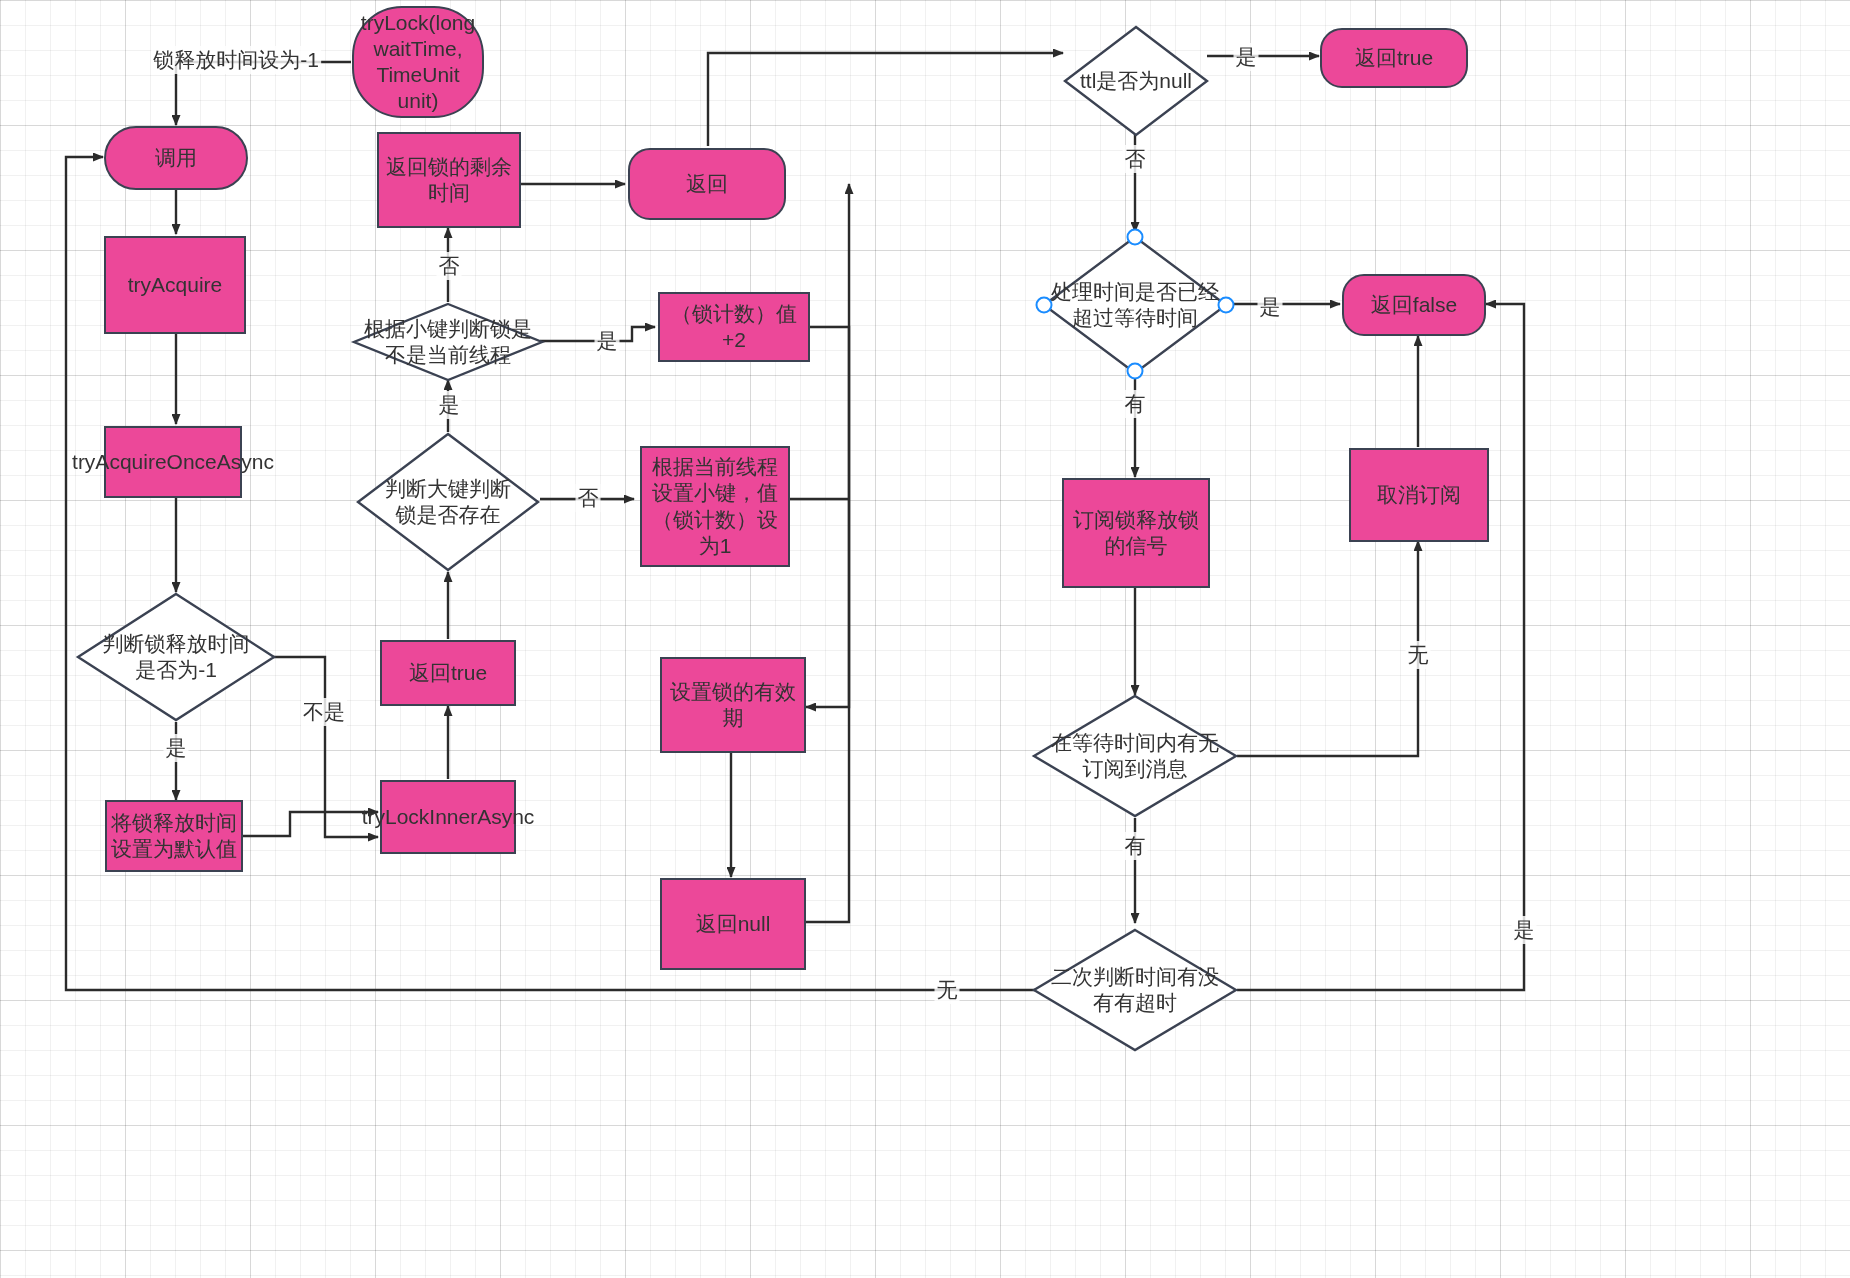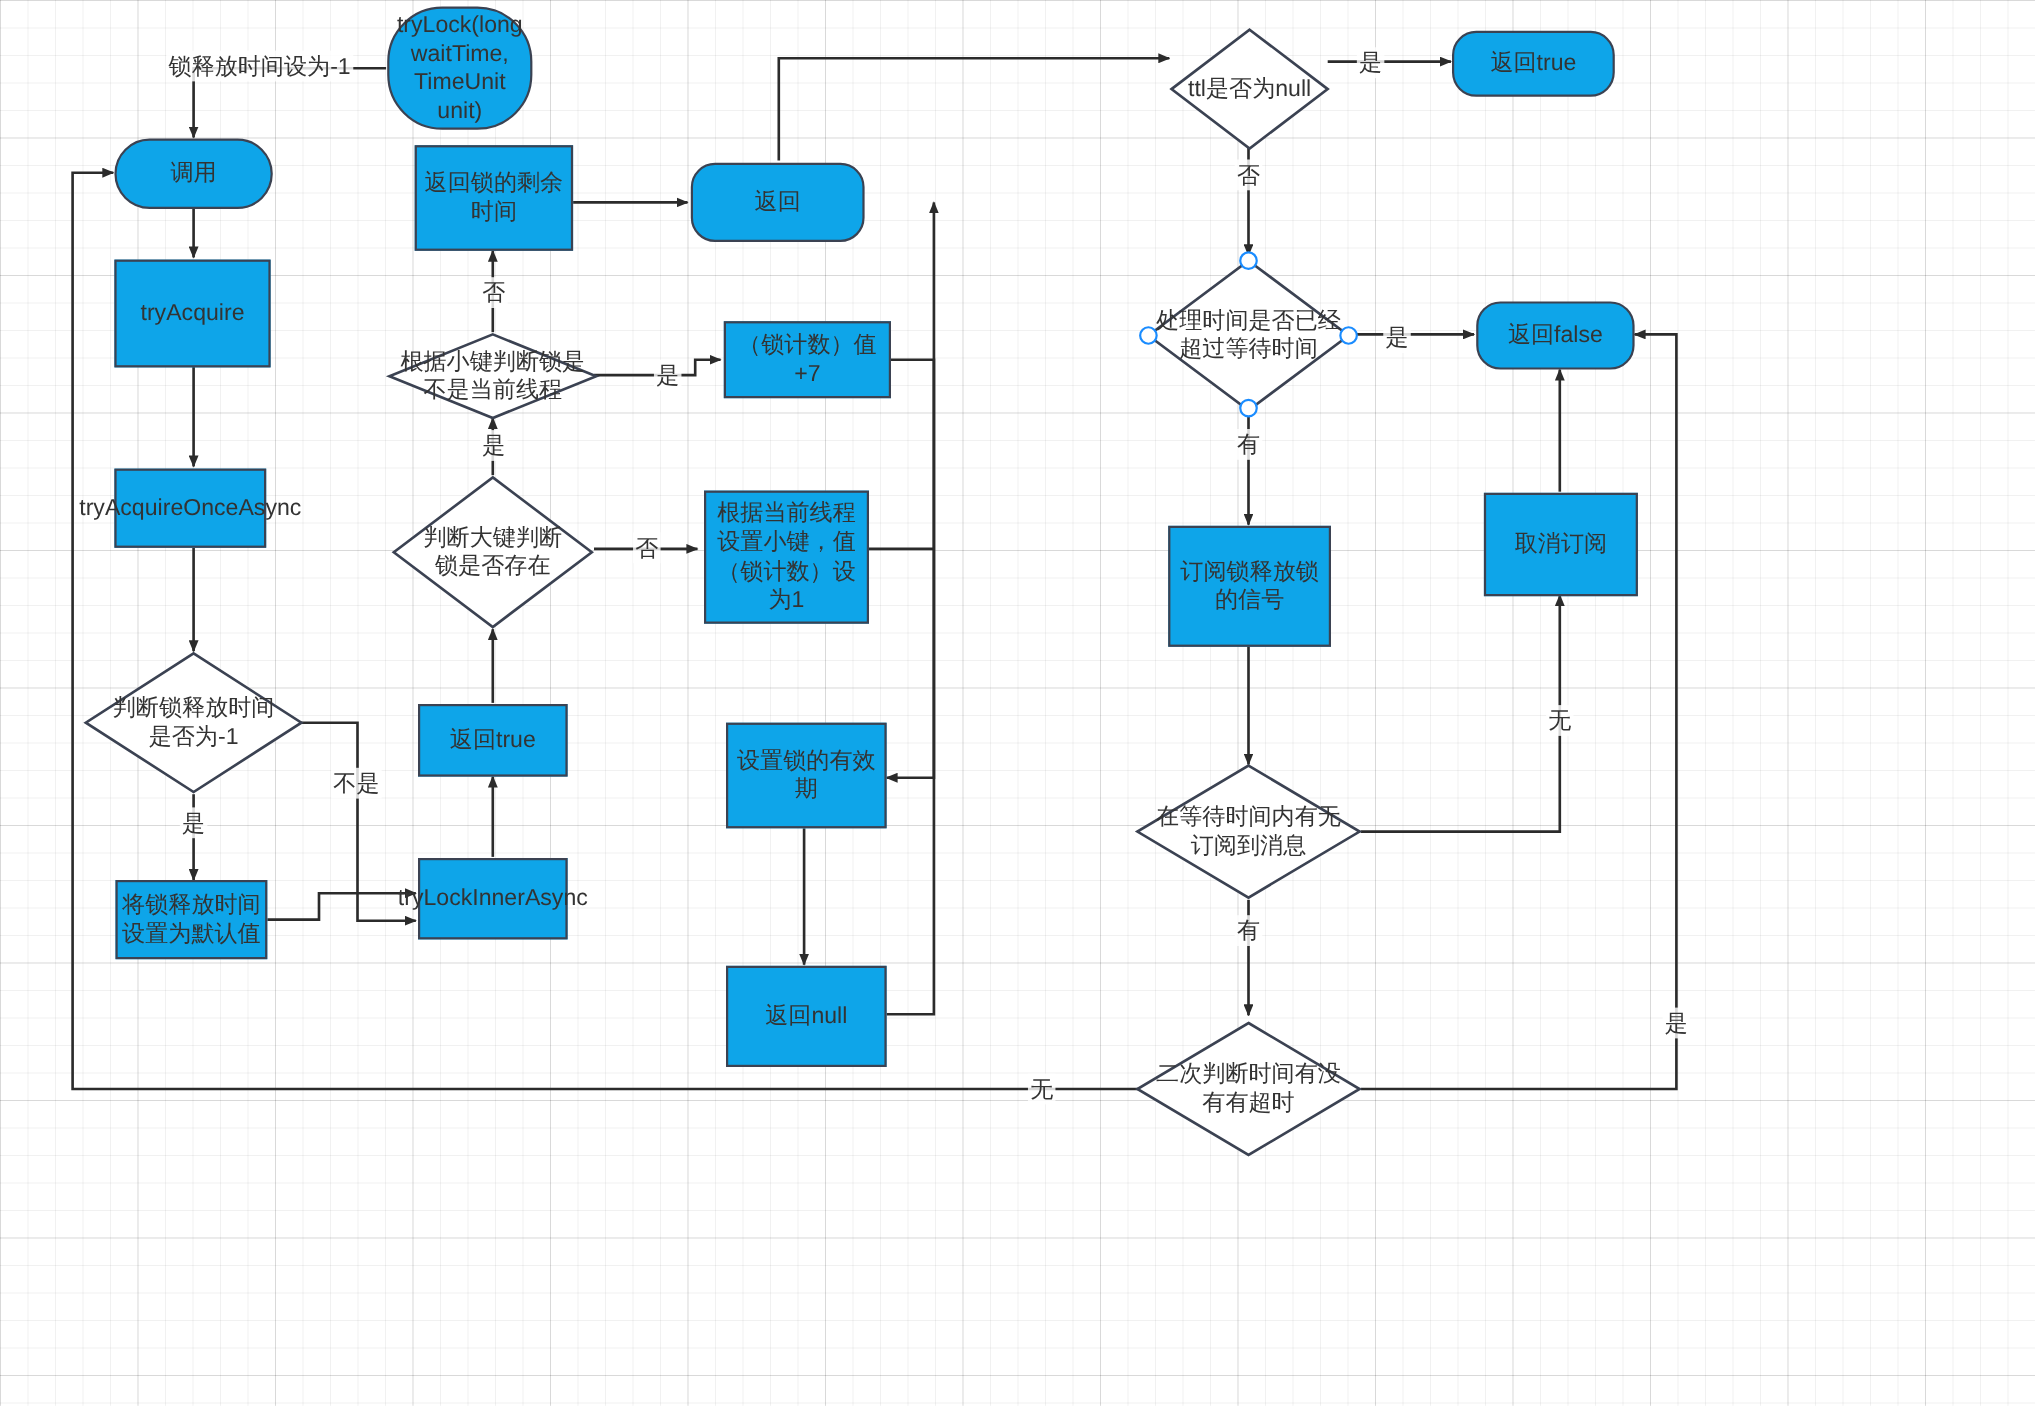--- a/index.html
+++ b/index.html
@@ -23,21 +23,21 @@
   }
   svg#edges{position:absolute;left:0;top:0;width:1850px;height:1278px;overflow:visible;}
   .node{
     position:absolute;
     box-sizing:border-box;
     display:flex;align-items:center;justify-content:center;
     text-align:center;
     color:#333333;
     font-size:21px;
     line-height:1.25;
-    background:#0ea5e9;
+    background:#ec4899;
     z-index:5;
   }
   .rect{border:2.2px solid #3b4252;}
   .round{border:2.2px solid #3b4252;border-radius:22px;}
   .pill{border:2.2px solid #3b4252;border-radius:50px;}
   .diamond-wrap{position:absolute;z-index:4;}
   .diamond-wrap svg{position:absolute;left:0;top:0;overflow:visible;}
   .diamond-label{
     position:absolute;left:0;top:0;width:100%;height:100%;
     display:flex;align-items:center;justify-content:center;
@@ -176,21 +176,21 @@
       <polygon points="96,2 190,40 96,78 2,40" fill="#ffffff" stroke="#3b4252" stroke-width="2.4"></polygon>
     </svg>
   <div class="diamond-label" style="padding:0 6px;">根据小键判断锁是不是当前线程</div>
 </div>
 
 <div class="node rect" style="left:377px;top:132px;width:144px;height:96px;padding:0 6px;">
   <span>返回锁的剩余时间</span>
 </div>
 
 <div class="node rect" style="left:658px;top:292px;width:152px;height:70px;padding:0 4px;">
-  <span>（锁计数）值+7</span>
+  <span>（锁计数）值+2</span>
 </div>
 
 <div class="node rect" style="left:640px;top:446px;width:150px;height:121px;padding:0 6px;">
   <span>根据当前线程设置小键，值（锁计数）设为1</span>
 </div>
 
 <div class="node rect" style="left:660px;top:657px;width:146px;height:96px;padding:0 6px;">
   <span>设置锁的有效期</span>
 </div>
 

